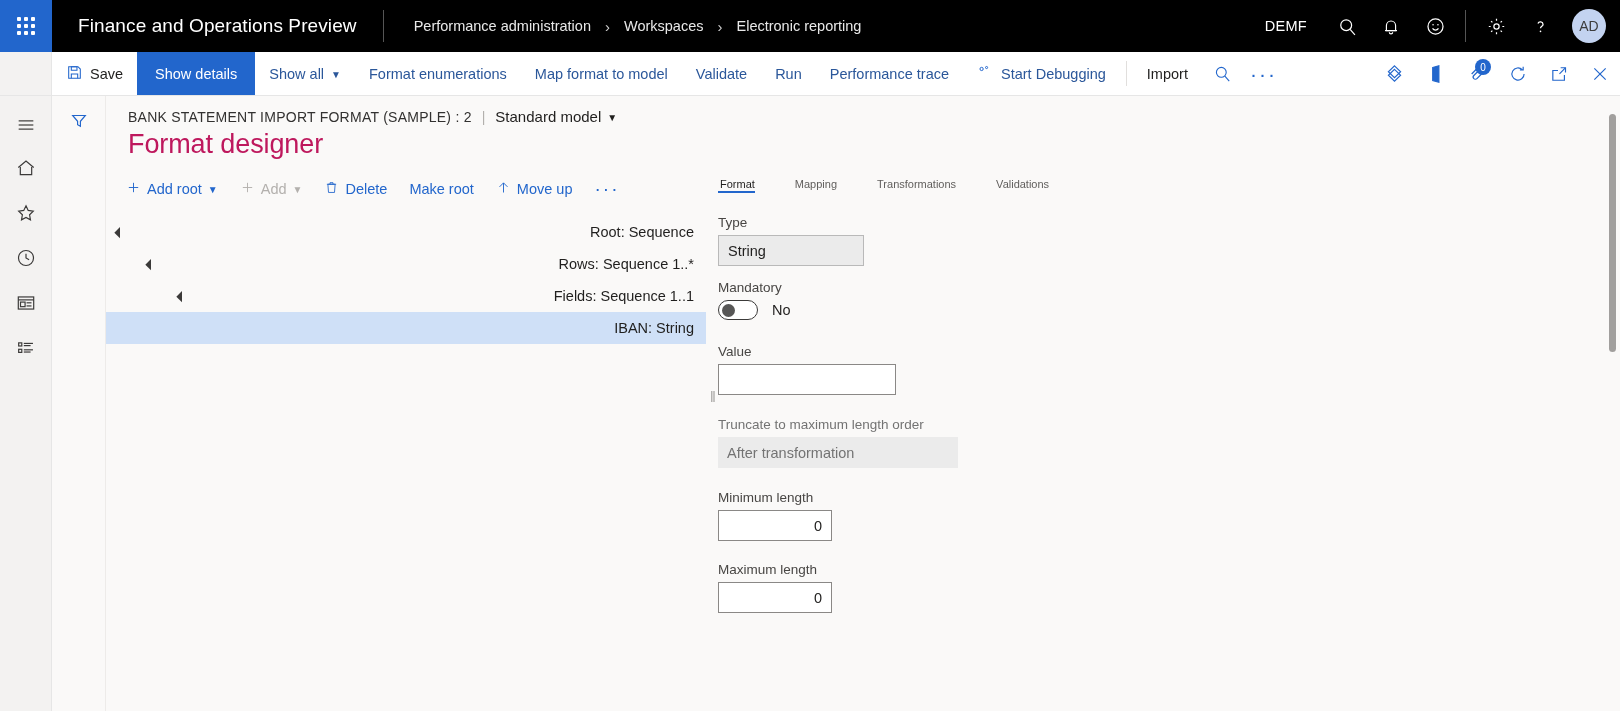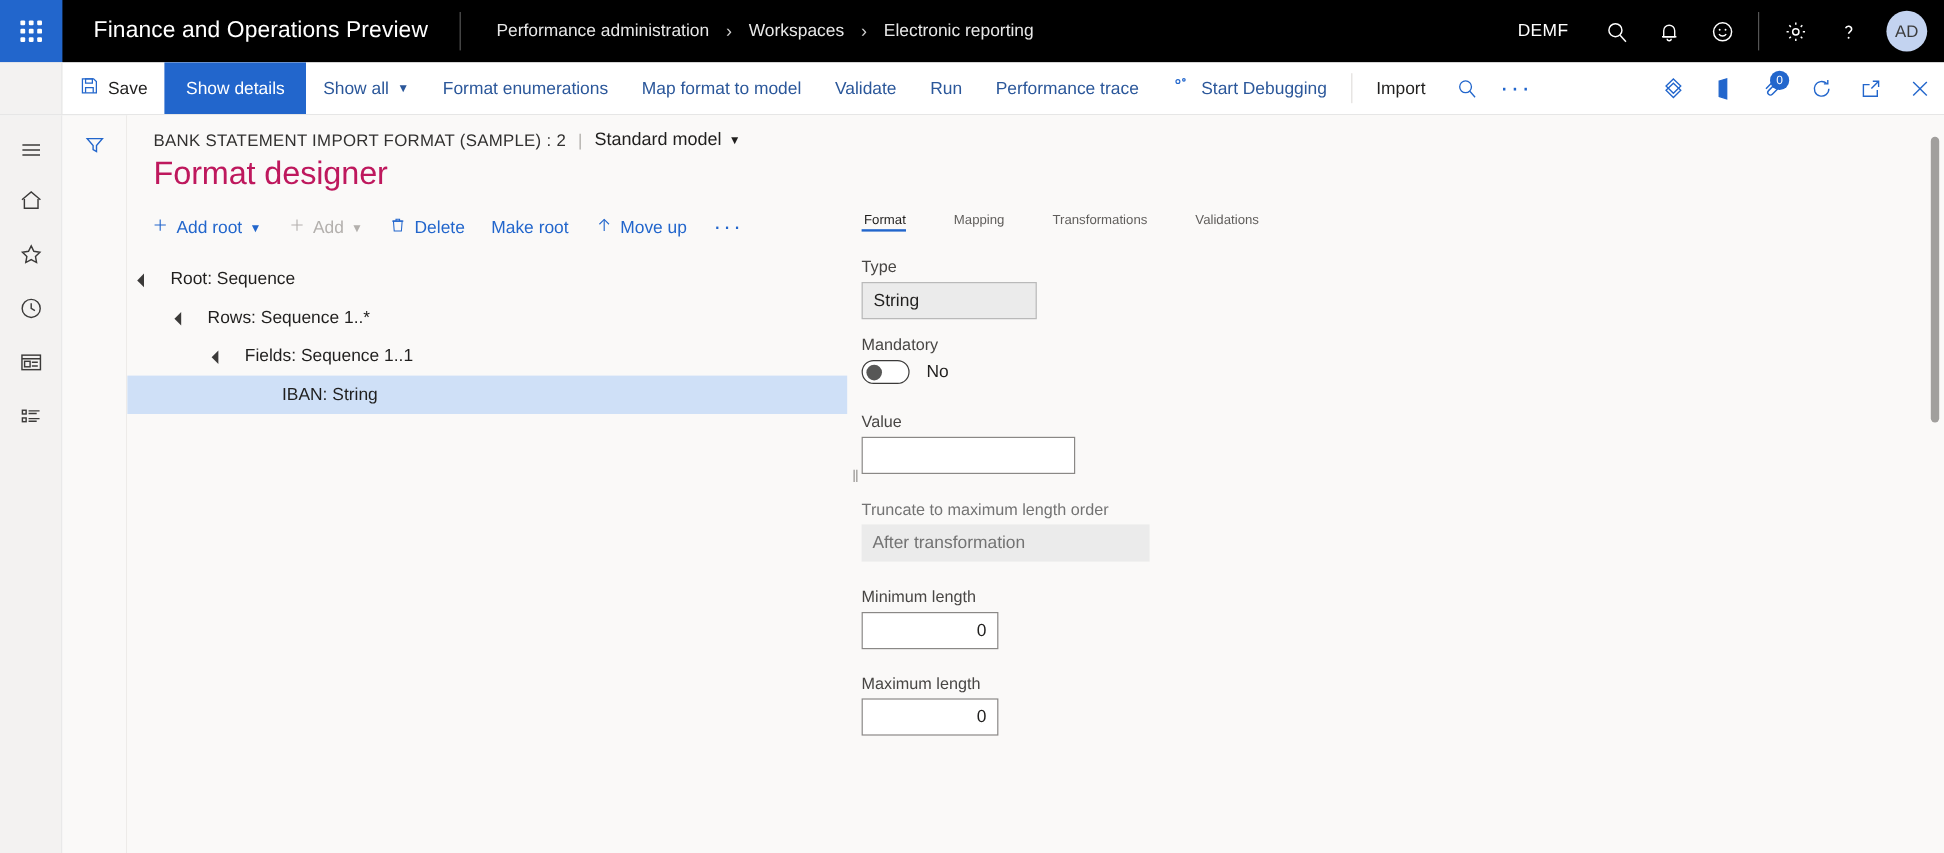--- a/index.html
+++ b/index.html
@@ -97,21 +97,21 @@
   .pane-left { width: 600px; flex: 0 0 600px; }
   .act-toolbar { display: flex; align-items: center; padding-left: 10px; gap: 2px; }
   .act-btn {
     display: flex; align-items: center; gap: 6px; padding: 6px 10px; font-size: 14.5px;
     color: #2266cc; cursor: pointer; white-space: nowrap;
   }
   .act-btn.disabled { color: #b3b0ad; cursor: default; }
   .tree { margin-top: 12px; }
   .tree-row {
     height: 32px; display: flex; align-items: center; font-size: 14.5px; color: #201f1e;
-    cursor: pointer; padding-right: 12px;
+    cursor: pointer; padding-right: 12px; justify-content: space-between;
   }
   .tree-row.sel { background: #cfe0f7; }
   .tw {
     width: 10px; height: 10px; margin-right: 12px; flex: 0 0 10px;
     display: inline-block; position: relative;
   }
   .tw::before {
     content: ""; position: absolute; left: 0; top: 0;
     border-left: 8px solid #3b3a39; border-top: 8px solid transparent;
     transform: rotate(45deg); transform-origin: 0 0;

